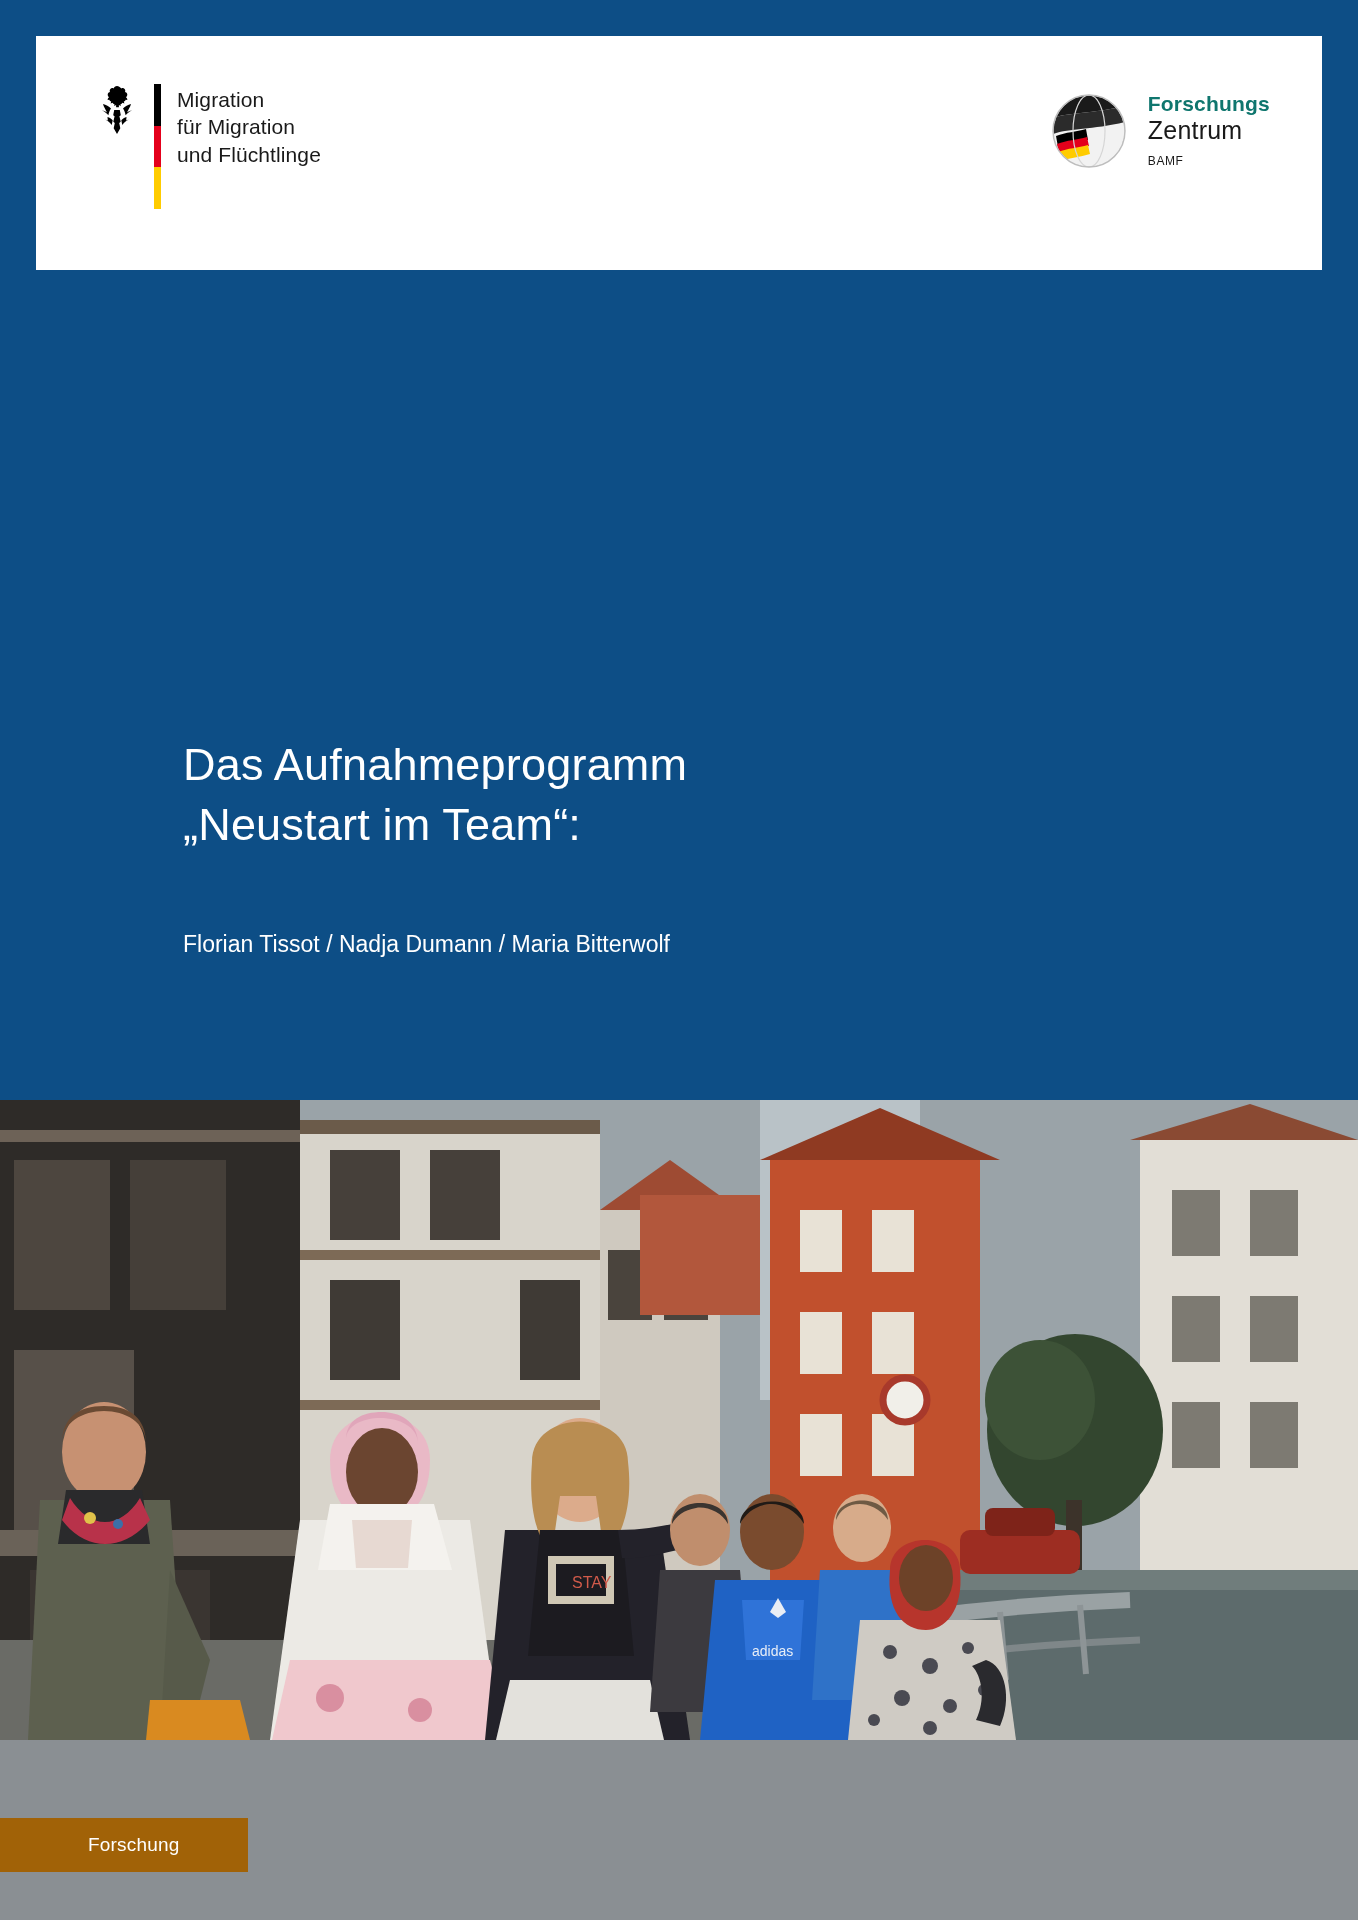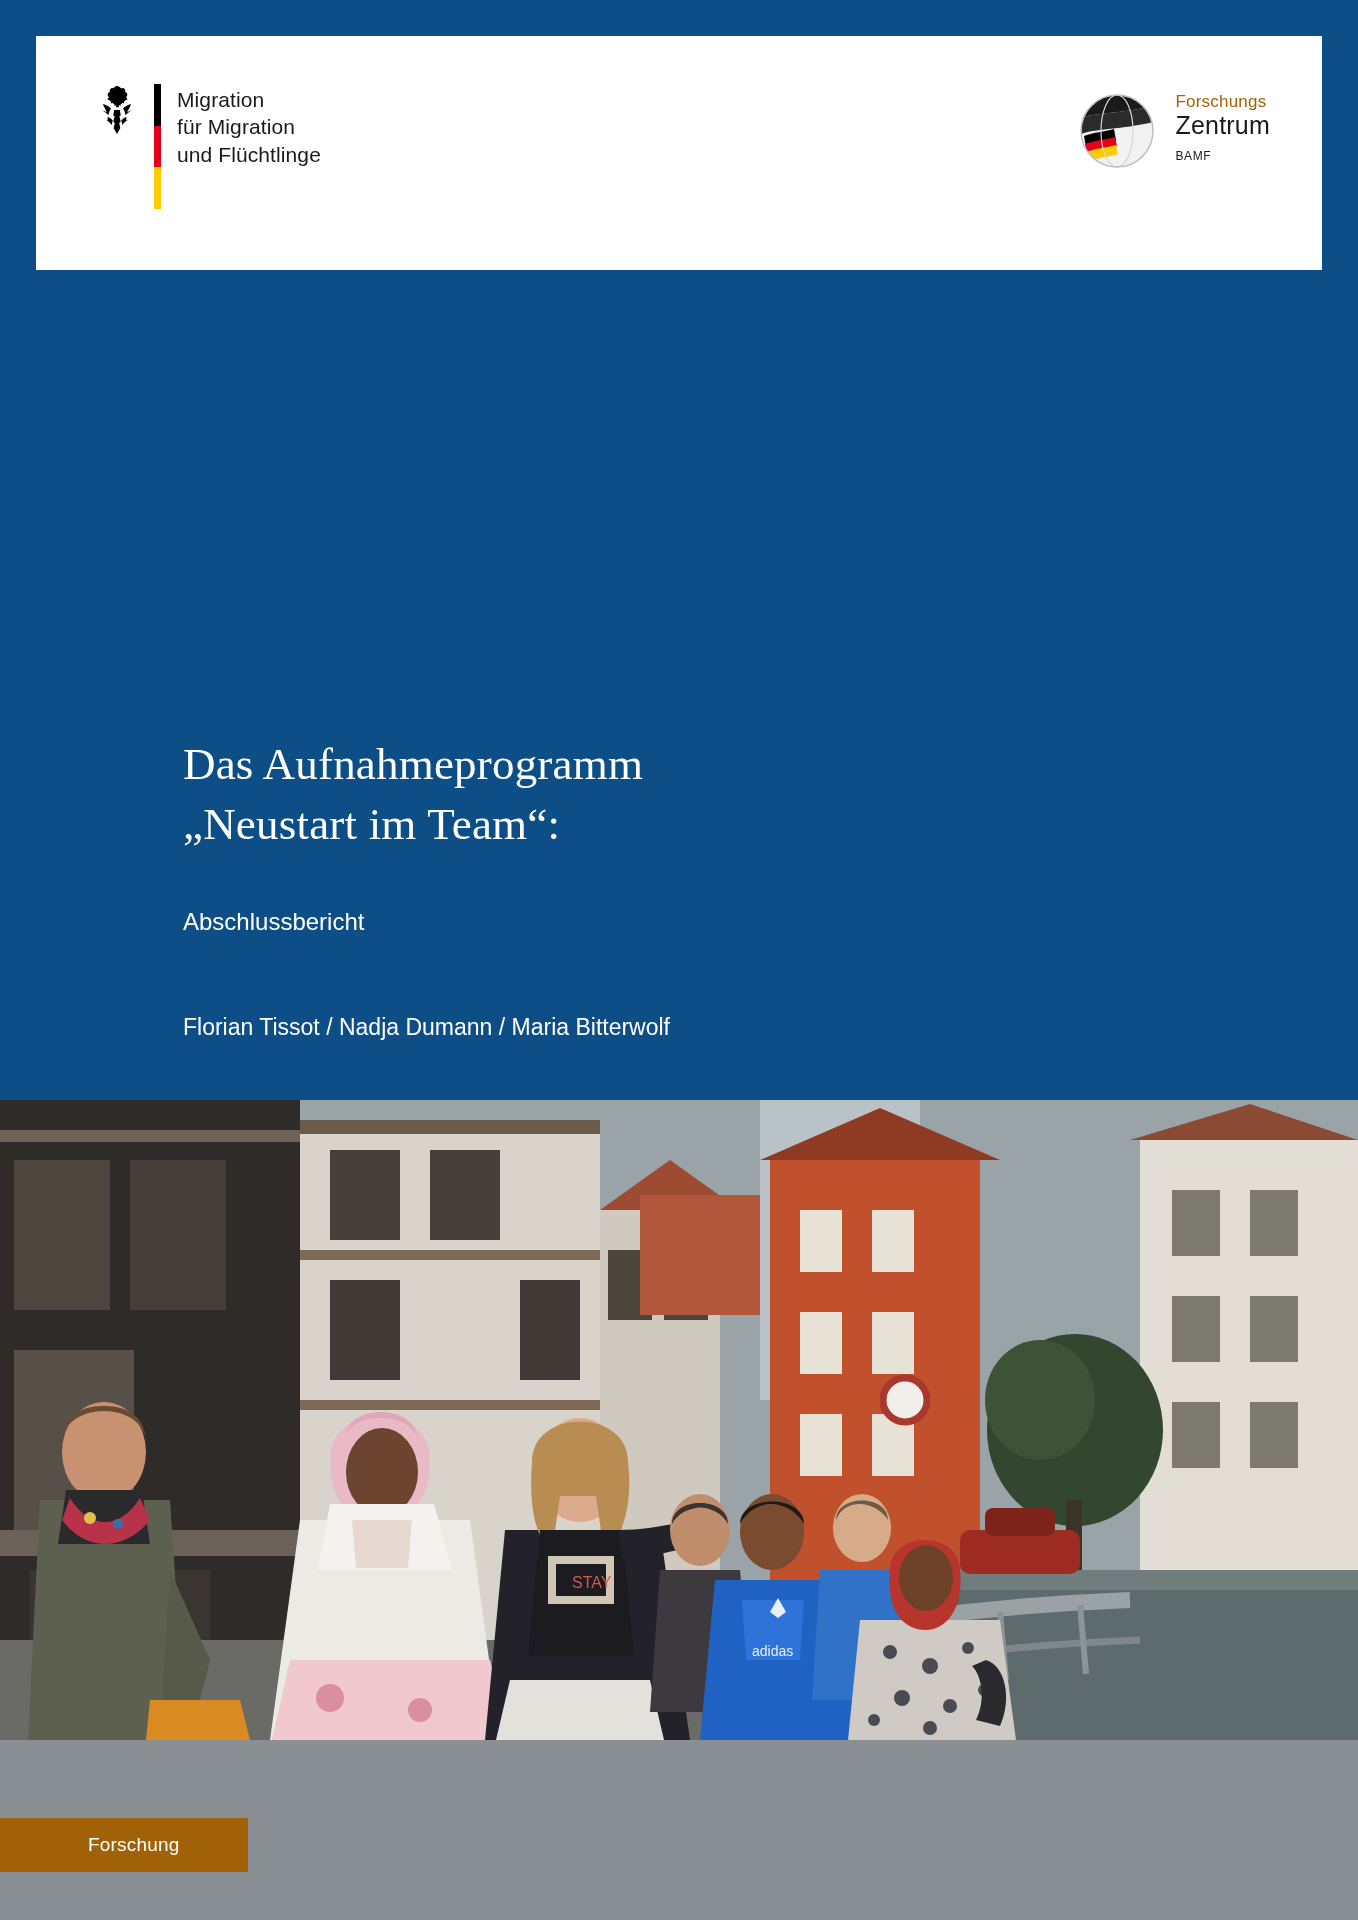--- a/index.html
+++ b/index.html
@@ -67,24 +67,25 @@
   .fz-mark {
     width: 86px;
     height: 86px;
     margin-right: 16px;
     flex: none;
   }
   .fz-words {
     padding-top: 4px;
   }
   .fz-line1 {
-    font-size: 17px;
-    color: #a16207;
+    font-size: 21px;
+    color: #0f766e;
     line-height: 1.12;
     letter-spacing: 0.2px;
+    font-weight: bold;
   }
   .fz-line2 {
     font-size: 25px;
     color: #1a1a1a;
     line-height: 1.12;
     letter-spacing: 0.2px;
   }
   .fz-sub {
     font-size: 12px;
     color: #1a1a1a;
@@ -94,21 +95,21 @@
 
   
   .title-block {
     position: absolute;
     left: 183px;
     top: 735px;
     width: 1000px;
     color: #ffffff;
   }
   .doc-title {
-    font-family: Liberation Serif, serif;
+    font-family: Liberation Sans, sans-serif;
     font-size: 45px;
     line-height: 1.33;
     font-weight: normal;
     margin: 0;
     letter-spacing: 0.2px;
   }
   .doc-subtitle {
     font-size: 24px;
     margin-top: 50px;
     line-height: 1.4;
@@ -199,21 +200,20 @@
       <div class="fz-sub">BAMF</div>
     </div>
   </div>
 </div>
 
 <div class="title-block">
   <h1 class="doc-title">
     <span>Das Aufnahmeprogramm</span><br>
     <span>„Neustart im Team“:</span><br>
   </h1>
-  <div class="doc-subtitle">Abschlussbericht</div>
   <div class="series-block">
     <div class="series-line">Florian Tissot / Nadja Dumann / Maria Bitterwolf</div>
   </div>
 </div>
 
 <div class="photo">
   <svg width="1358" height="640" viewBox="0 0 1358 640" aria-hidden="true">
 
     <rect x="0" y="0" width="1358" height="640" fill="#9aa3a8"></rect>
     <rect x="760" y="0" width="160" height="300" fill="#b9c2c7"></rect>

